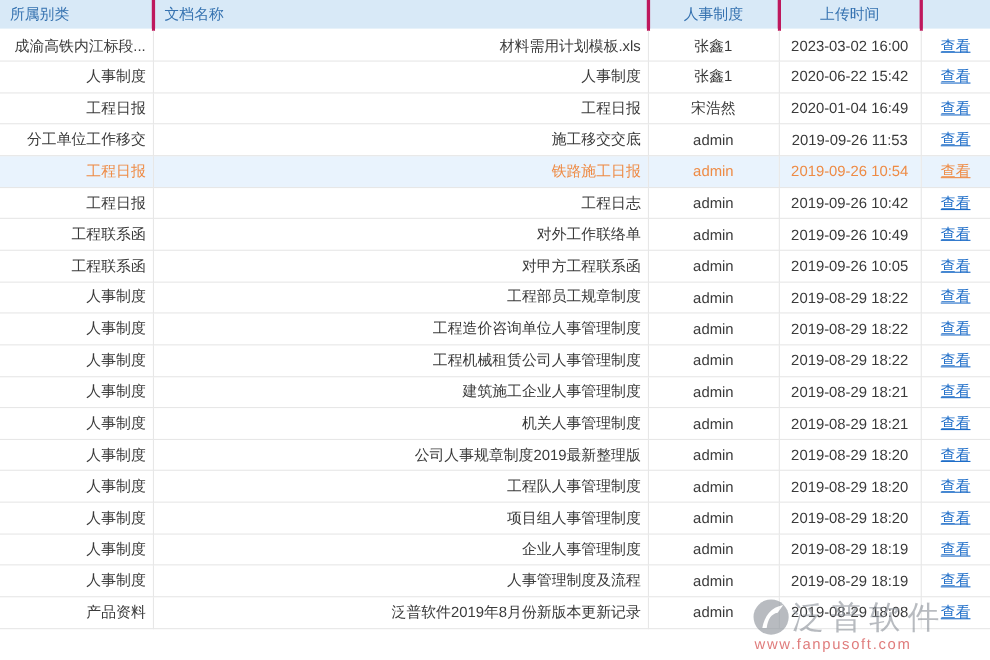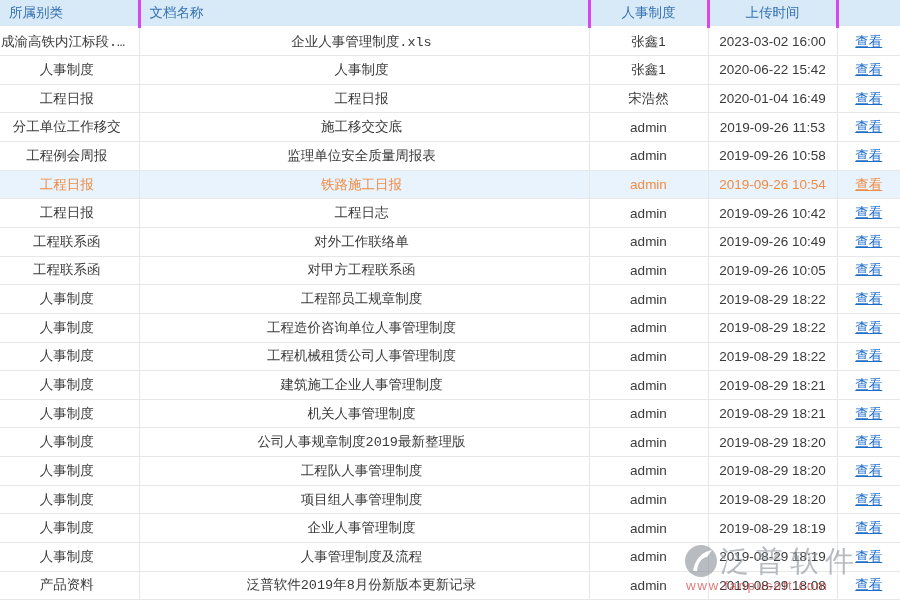--- a/index.html
+++ b/index.html
@@ -32,41 +32,41 @@
     background: var(--header-bg);
     color: var(--header-text);
     font-weight: normal;
     font-size: 13.5px;
     height: 27px;
     padding: 0 6px;
     border-bottom: 2px solid #ffffff;
     white-space: nowrap;
     overflow: hidden;
   }
-  .doc-table th + th { border-left: 3px solid #d946ef; }
+  .doc-table th + th { border-left: 3px solid #be185d; }
   .doc-table th.col-category,
   .doc-table th.col-doc { text-align: left; padding-left: 9px; }
   .doc-table th.col-uploader,
   .doc-table th.col-time,
   .doc-table th.col-action { text-align: center; }
 
   .doc-table td {
     font-size: 13.5px;
     color: var(--row-text);
     height: 28.65px;
     padding: 0 6px;
     border-bottom: 1px solid var(--separator);
     white-space: nowrap;
     overflow: hidden;
     text-overflow: ellipsis;
     background: #ffffff;
   }
   .doc-table td:not(:last-child) { border-right: 1px solid var(--separator); }
   .doc-table td.col-category,
-  .doc-table td.col-doc { text-align: center; padding-left: 1px; font-family: Liberation Mono, monospace; }
+  .doc-table td.col-doc { text-align: right; padding-left: 1px; }
   .doc-table td.col-uploader,
   .doc-table td.col-time,
   .doc-table td.col-action { text-align: center; }
 
   a.view-link {
     color: var(--link-color);
     text-decoration: underline;
     font-size: 13.5px;
     cursor: pointer;
     font-family: Liberation Serif, serif;
@@ -123,21 +123,21 @@
         <th class="col-category">所属别类</th>
         <th class="col-doc">文档名称</th>
         <th class="col-uploader">人事制度</th>
         <th class="col-time">上传时间</th>
         <th class="col-action"></th>
       </tr>
     </thead>
     <tbody>
         <tr>
       <td class="col-category">成渝高铁内江标段...</td>
-      <td class="col-doc">企业人事管理制度.xls</td>
+      <td class="col-doc">材料需用计划模板.xls</td>
       <td class="col-uploader">张鑫1</td>
       <td class="col-time">2023-03-02 16:00</td>
       <td class="col-action">
         <a class="view-link" href="#">查看</a>
       </td>
     </tr>
         <tr>
       <td class="col-category">人事制度</td>
       <td class="col-doc">人事制度</td>
       <td class="col-uploader">张鑫1</td>
@@ -153,29 +153,20 @@
       <td class="col-time">2020-01-04 16:49</td>
       <td class="col-action">
         <a class="view-link" href="#">查看</a>
       </td>
     </tr>
         <tr>
       <td class="col-category">分工单位工作移交</td>
       <td class="col-doc">施工移交交底</td>
       <td class="col-uploader">admin</td>
       <td class="col-time">2019-09-26 11:53</td>
-      <td class="col-action">
-        <a class="view-link" href="#">查看</a>
-      </td>
-    </tr>
-        <tr>
-      <td class="col-category">工程例会周报</td>
-      <td class="col-doc">监理单位安全质量周报表</td>
-      <td class="col-uploader">admin</td>
-      <td class="col-time">2019-09-26 10:58</td>
       <td class="col-action">
         <a class="view-link" href="#">查看</a>
       </td>
     </tr>
         <tr class="highlighted">
       <td class="col-category">工程日报</td>
       <td class="col-doc">铁路施工日报</td>
       <td class="col-uploader">admin</td>
       <td class="col-time">2019-09-26 10:54</td>
       <td class="col-action">

